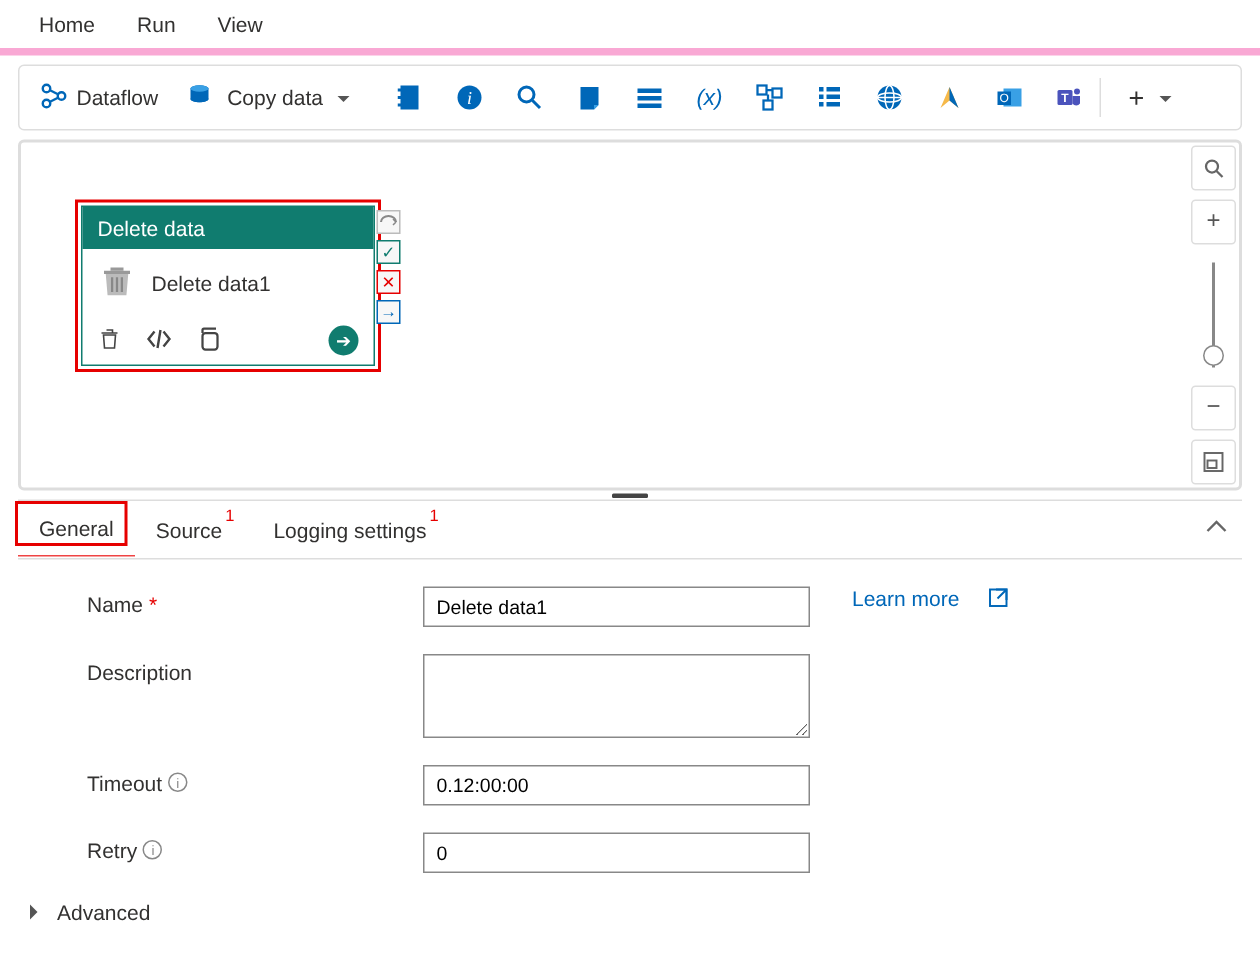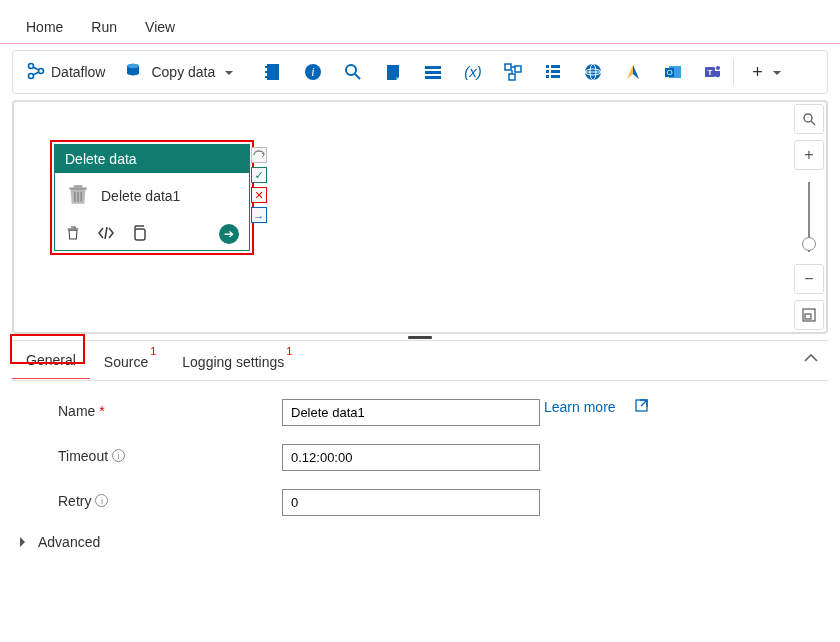--- a/index.html
+++ b/index.html
@@ -1,19 +1,19 @@
 <!DOCTYPE html>
 <html><head>
 <meta charset="utf-8">
 <style>
   * { box-sizing: border-box; margin: 0; padding: 0; }
   body { font-family: "Segoe UI", sans-serif; font-size: 13px; color: #323130; background: #fff; width: 840px; }
 
   
-  .menubar { display: flex; padding: 13px 12px 0; border-bottom: 1px solid #f9a8d4; }
+  .menubar { display: flex; padding: 2px 12px 0; border-bottom: 5px solid #f9a8d4; }
   .menubar .item { padding: 6px 14px 8px; cursor: pointer; font-size: 14px; }
   .menubar .item.active { border-bottom: 3px solid #107c6f; font-weight: 600; }
 
   
   .toolbar { display: flex; align-items: center; margin: 6px 12px; padding: 4px 6px; border: 1px solid #ddd; border-radius: 4px; gap: 4px; height: 44px; }
   .tb-btn { display: flex; align-items: center; gap: 6px; padding: 4px 8px; border-radius: 4px; cursor: pointer; font-size: 14px;}
   .tb-icon { width: 20px; height: 20px; display:flex; align-items:center; justify-content:center; cursor:pointer; border-radius:3px;}
   .divider { width:1px; height:26px; background:#ddd; margin:0 6px;}
   .chev-down::after{content:"";display:inline-block;border:4px solid transparent;border-top-color:#555;margin-left:4px;transform:translateY(2px);}
 
@@ -51,21 +51,21 @@
   .red-box{border:2px solid #e60000;position:absolute;left:10px;top:334px;width:75px;height:30px;pointer-events:none;}
 
   
   .form{margin:18px 20px;}
   .row{display:flex;align-items:flex-start;margin-bottom:18px;}
   .row label{width:224px;font-size:14px;padding-top:4px;display:flex;align-items:center;gap:4px;margin-left:38px;}
   .req{color:#e60000;}
   .info-ic{width:13px;height:13px;border:1px solid #888;border-radius:50%;display:inline-flex;align-items:center;justify-content:center;font-size:9px;color:#888;}
   input[type=text], textarea{border:1px solid #888;padding:5px 8px;font-size:13px;font-family:inherit;width:258px;}
   textarea{height:56px;resize:both;}
-  .learn-more{color:#0067b8;font-size:14px;margin-left:4px;display:flex;gap:19px;cursor:pointer;}
+  .learn-more{color:#0067b8;font-size:14px;margin-left:28px;display:flex;align-items:center;gap:19px;cursor:pointer;}
   .advanced{display:flex;align-items:center;gap:8px;font-size:14px;cursor:pointer;margin-top:8px;}
   .chev-right::before{content:"";display:inline-block;border:5px solid transparent;border-left-color:#555;}
 </style>
 </head>
 <body>
 
 <div class="menubar">
   <div class="item">Home</div>
   <div class="item">Run</div>
   <div class="item">View</div>
@@ -281,20 +281,24 @@
     <input type="text" value="Delete data1" style="">
     <a class="learn-more">
         <span>Learn more</span> 
         <svg width="13" height="13">
           <rect x="1" y="1" width="11" height="11" fill="none" stroke="#0067b8" stroke-width="1.3"></rect>
           <path d="M5 1h7v7M12 1L6 7" fill="none" stroke="#0067b8" stroke-width="1.3"></path>
         </svg>
       </a>
   </div>
   <div class="row">
+    <label>Description</label>
+    <textarea style=""></textarea>
+  </div>
+  <div class="row">
     <label>
         <span>Timeout</span> 
         <span class="info-ic">i</span>
       </label>
     <input type="text" value="0.12:00:00" style="">
   </div>
   <div class="row">
     <label>
         <span>Retry</span> 
         <span class="info-ic">i</span>

